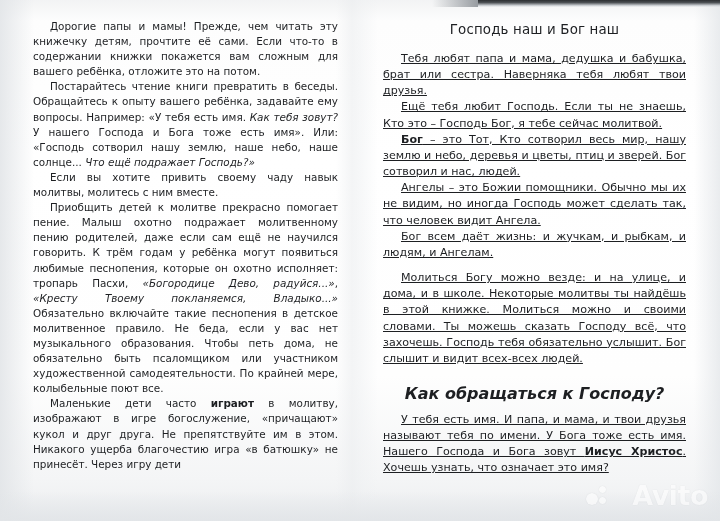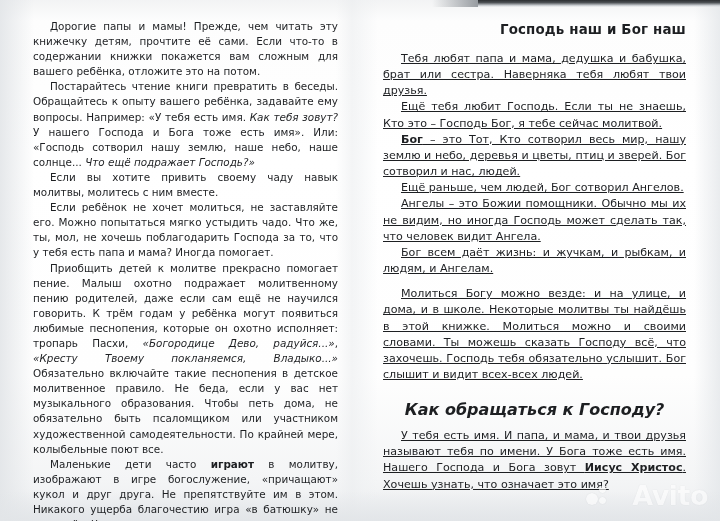--- a/index.html
+++ b/index.html
@@ -97,22 +97,22 @@
   }
 
   .para {
     margin: 0;
     text-indent: 17px;
   }
   .page-right .para { text-indent: 18px; text-decoration: underline; }
 
   .heading {
     margin: 0 0 13px 0;
-    text-align: right;
-    font-weight: bold;
+    text-align: center;
+    font-weight: normal;
     font-size: 13.4px;
     line-height: 16px;
     letter-spacing: .15px;
   }
   .subheading {
     margin: 19px 0 11px 0;
     text-align: center;
     font-style: italic;
     font-weight: bold;
     font-size: 16px;
@@ -168,32 +168,30 @@
   <div class="gutter"></div>
   <div class="vignette-left"></div>
   <div class="vignette-right"></div>
   <div class="top-edge-dark"></div>
   <div class="bottom-shade"></div>
 
   <div class="page-col page-left" id="left-page">
       <p class="para"><span>Дорогие папы и мамы! Прежде, чем читать эту книжечку детям, прочтите её сами. Если что-то в содержании книжки покажется вам сложным для вашего ребёнка, отложите это на потом.</span></p>
       <p class="para"><span>Постарайтесь чтение книги превратить в беседы. Обращайтесь к опыту вашего ребёнка, задавайте ему вопросы. Например: «У тебя есть имя. </span><i class="it">Как тебя зовут?</i><span> У нашего Господа и Бога тоже есть имя». Или: «Господь сотворил нашу землю, наше небо, наше солнце... </span><i class="it">Что ещё подражает Господь?»</i></p>
       <p class="para"><span>Если вы хотите привить своему чаду навык молитвы, молитесь с ним вместе.</span></p>
-      <p class="para"><span>Если ребёнок не хочет молиться, не заставляйте его. Можно попытаться мягко устыдить чадо. Что же, ты, мол, не хочешь поблагодарить Господа за то, что у тебя есть папа и мама? Иногда помогает.</span></p>
       <p class="para"><span>Приобщить детей к молитве прекрасно помогает пение. Малыш охотно подражает молитвенному пению родителей, даже если сам ещё не научился говорить. К трём годам у ребёнка могут появиться любимые песнопения, которые он охотно исполняет: тропарь Пасхи, </span><i class="it">«Богородице Дево, радуйся...»</i><span>, </span><i class="it">«Кресту Твоему покланяемся, Владыко...»</i><span> Обязательно включайте такие песнопения в детское молитвенное правило. Не беда, если у вас нет музыкального образования. Чтобы петь дома, не обязательно быть псаломщиком или участником художественной самодеятельности. По крайней мере, колыбельные поют все.</span></p>
       <p class="para"><span>Маленькие дети часто </span><b class="bd">играют</b><span> в молитву, изображают в игре богослужение, «причащают» кукол и друг друга. Не препятствуйте им в этом. Никакого ущерба благочестию игра «в батюшку» не принесёт. Через игру дети </span></p>
     </div>
 
   <div class="page-col page-right" id="right-page">
     <h2 class="heading">Господь наш и Бог наш</h2>
     <div id="right-body">
         <p class="para"><span>Тебя любят папа и мама, дедушка и бабушка, брат или сестра. Наверняка тебя любят твои друзья.</span></p>
         <p class="para"><span>Ещё тебя любит Господь. Если ты не знаешь, Кто это – Господь Бог, я тебе сейчас молитвой.</span></p>
         <p class="para"><b class="bd">Бог</b><span> – это Тот, Кто сотворил весь мир, нашу землю и небо, деревья и цветы, птиц и зверей. Бог сотворил и нас, людей.</span></p>
-        <p class="para"><span>Ещё раньше, чем людей, Бог сотворил Ангелов.</span></p>
         <p class="para"><span>Ангелы – это Божии помощники. Обычно мы их не видим, но иногда Господь может сделать так, что человек видит Ангела.</span></p>
         <p class="para"><span>Бог всем даёт жизнь: и жучкам, и рыбкам, и людям, и Ангелам.</span></p>
         <div class="spacer-sm"></div>
         <p class="para"><span>Молиться Богу можно везде: и на улице, и дома, и в школе. Некоторые молитвы ты найдёшь в этой книжке. Молиться можно и своими словами. Ты можешь сказать Господу всё, что захочешь. Господь тебя обязательно услышит. Бог слышит и видит всех-всех людей.</span></p>
         <h3 class="subheading">Как обращаться к Господу?</h3>
         <p class="para"><span>У тебя есть имя. И папа, и мама, и твои друзья называют тебя по имени. У Бога тоже есть имя. Нашего Господа и Бога зовут </span><b class="bd">Иисус Христос</b><span>. Хочешь узнать, что означает это имя?</span></p>
       </div>
   </div>
 
   <div class="watermark">

